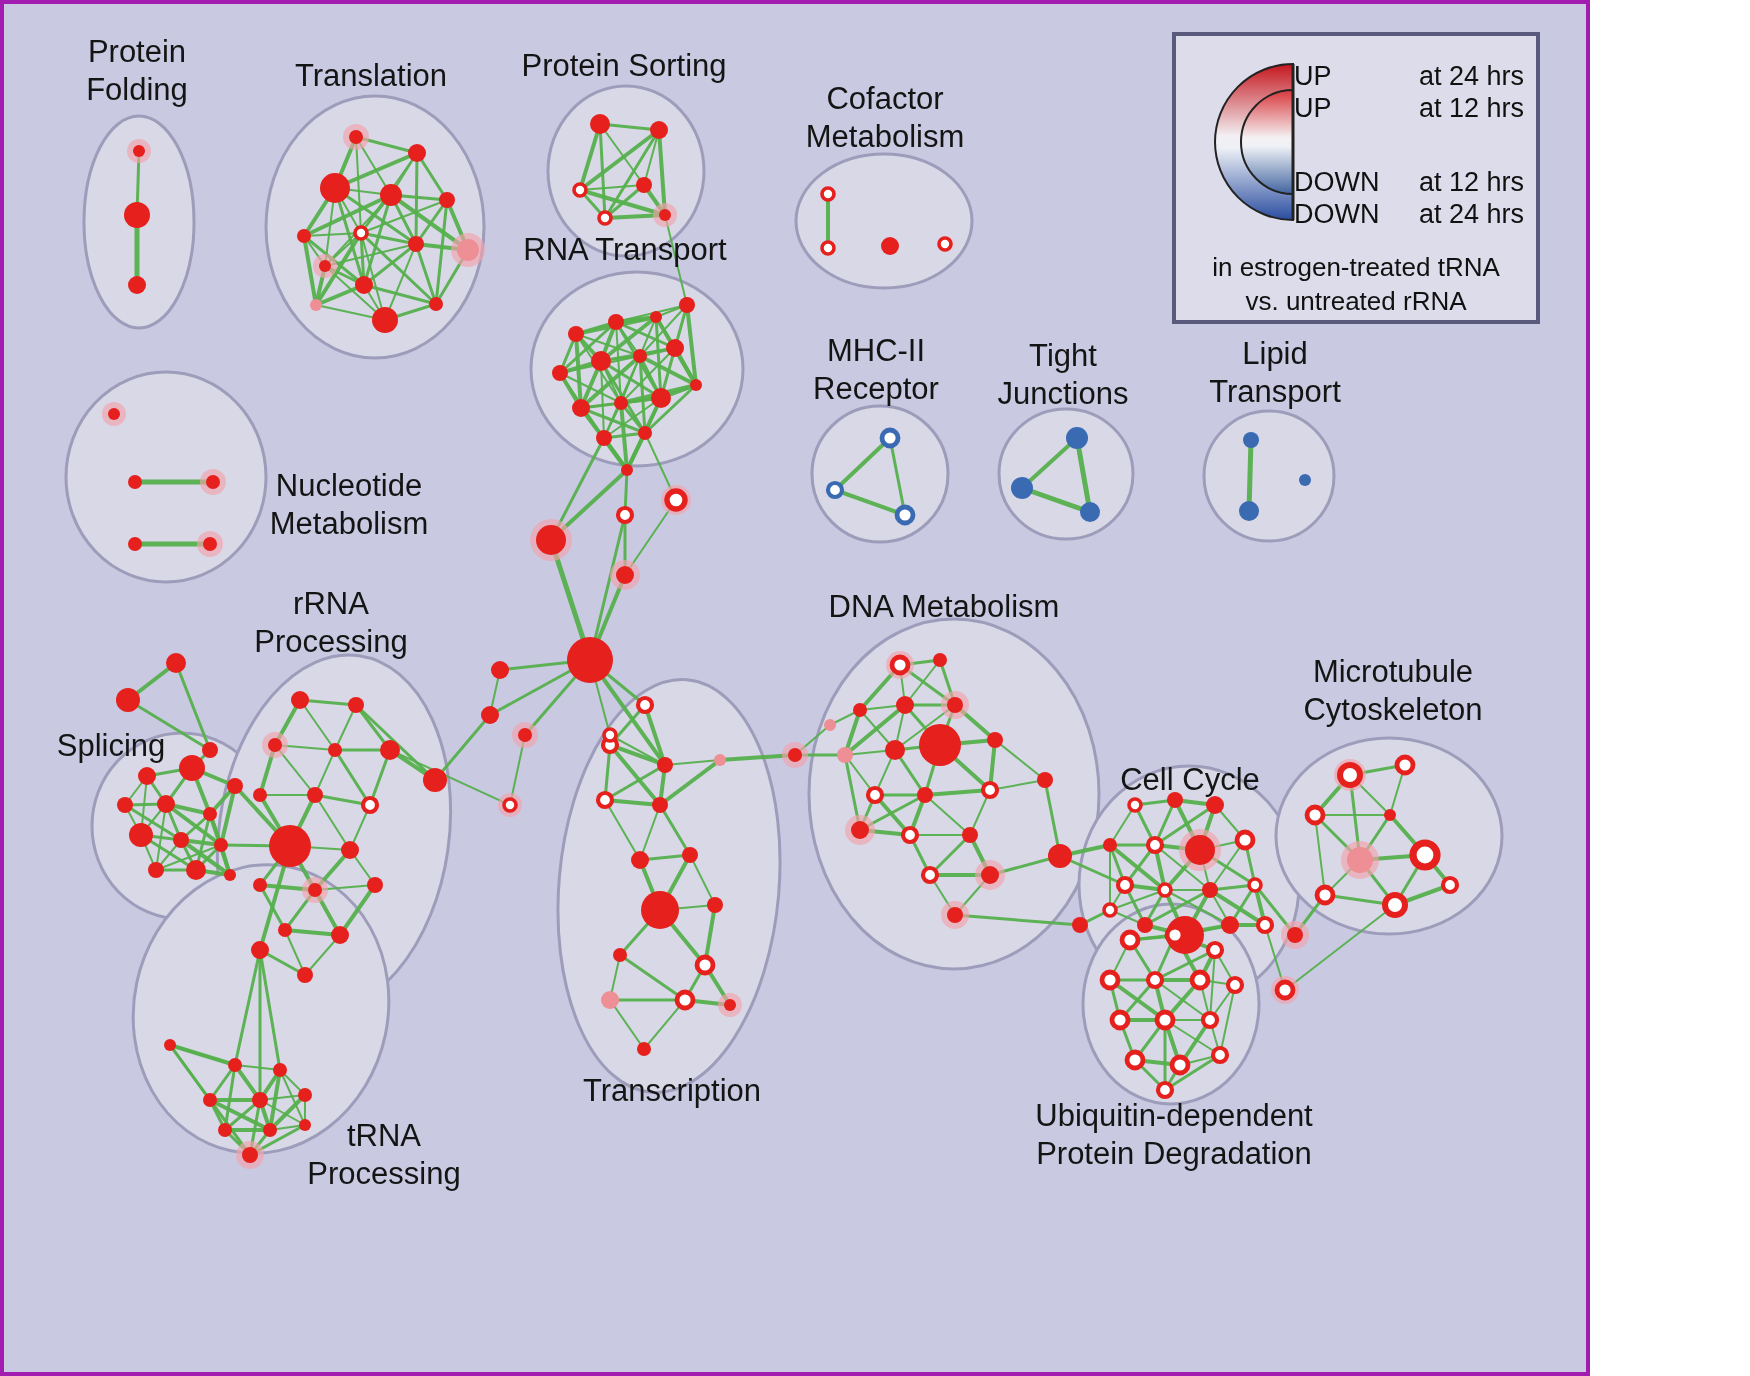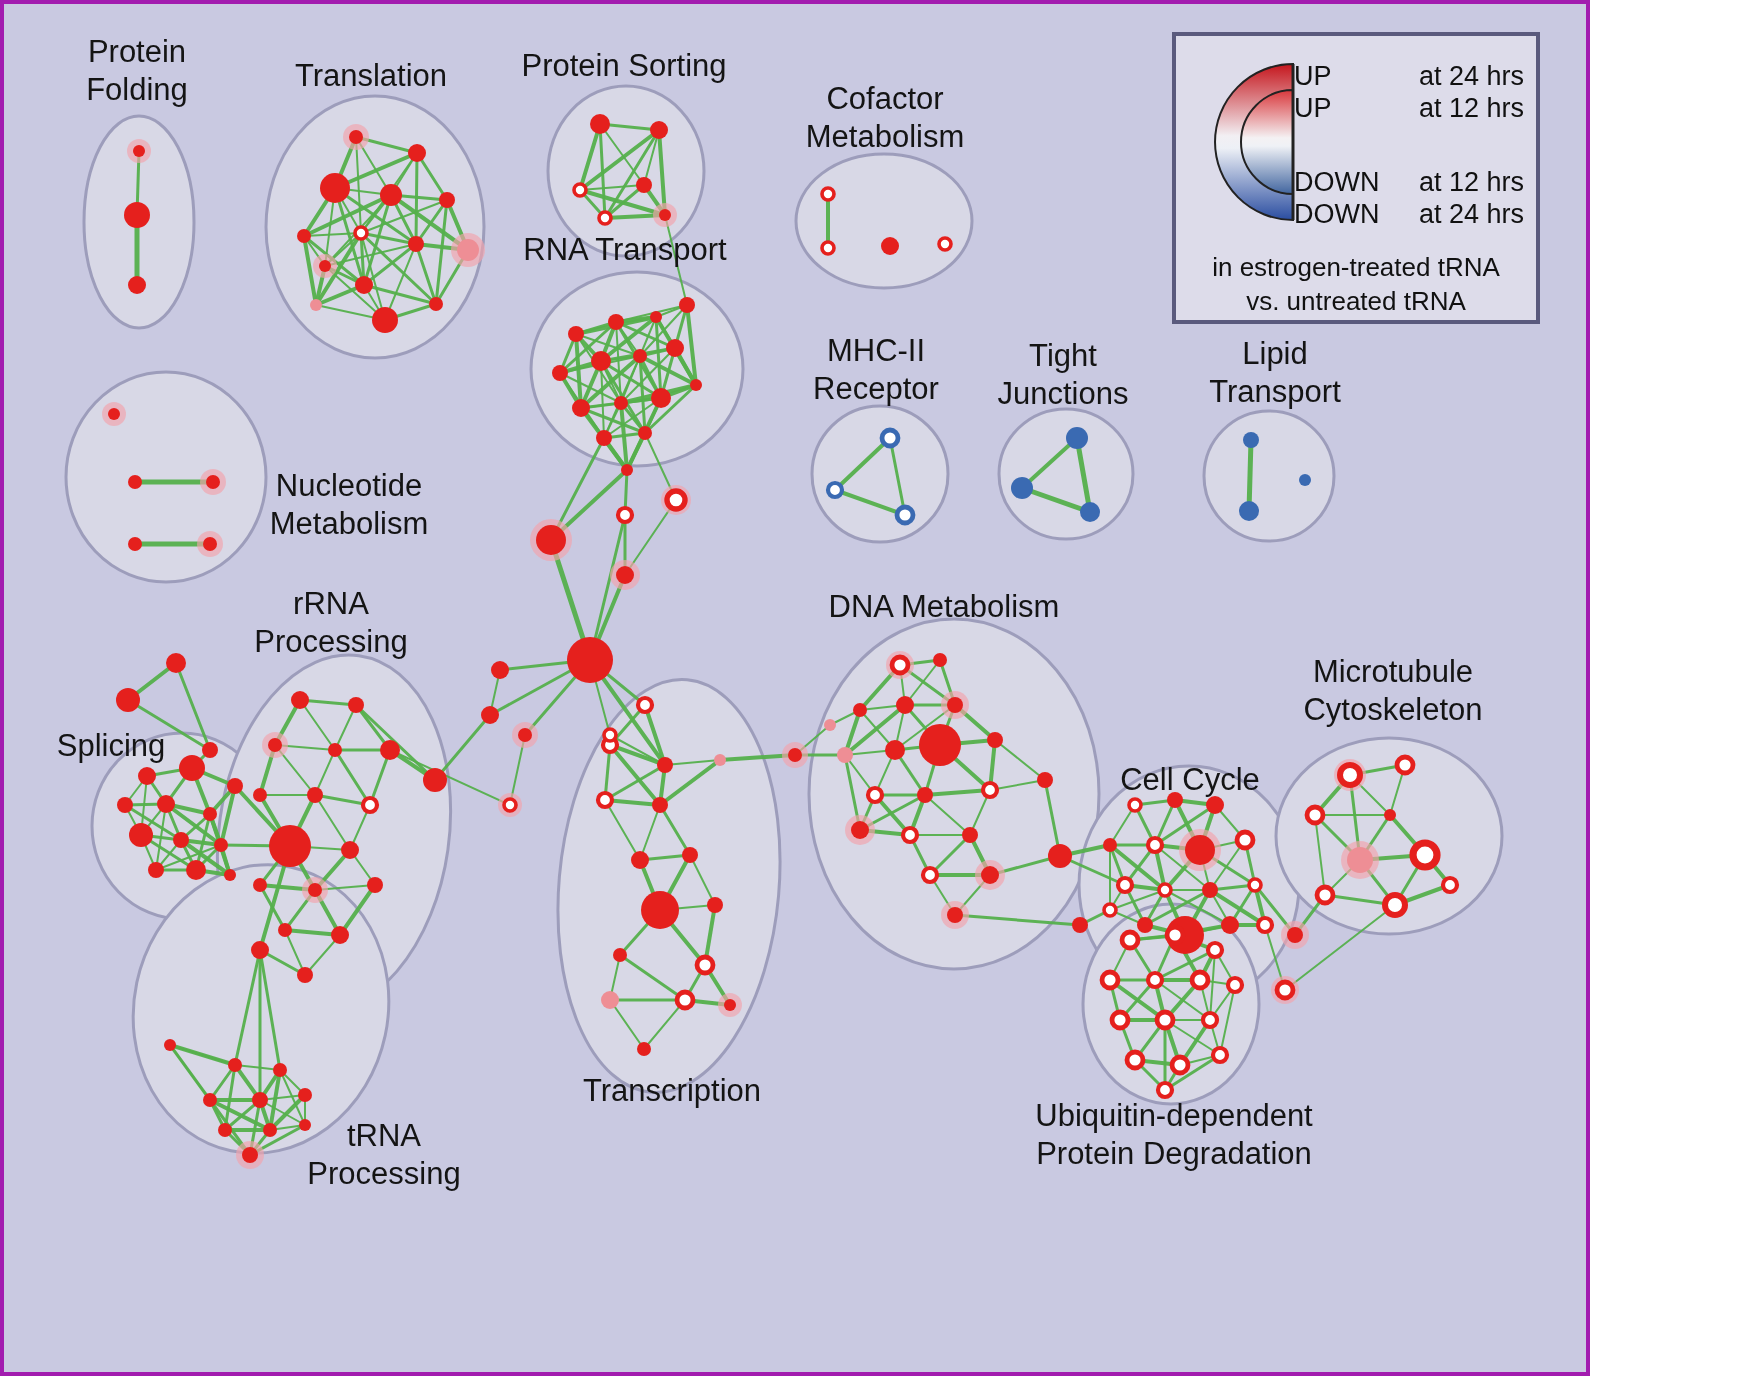--- a/index.html
+++ b/index.html
@@ -776,17 +776,17 @@
     <div class="lrow r3">
       <span>DOWN</span>
       <span>at 12 hrs</span>
     </div>
     <div class="lrow r4">
       <span>DOWN</span>
       <span>at 24 hrs</span>
     </div>
     <div class="lcaption">
       <div>in estrogen-treated tRNA</div>
-      <div>vs. untreated tRNA</div>
+      <div>vs. untreated rRNA</div>
     </div>
   </div>
 
 </div>
 
 </body></html>

